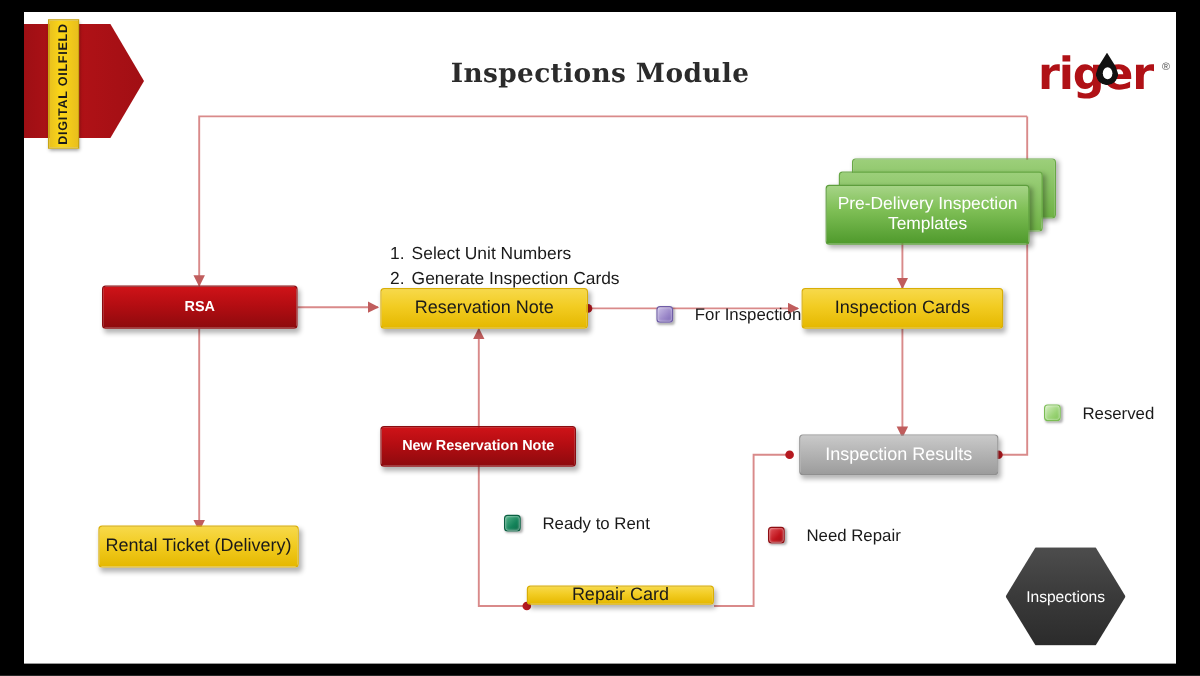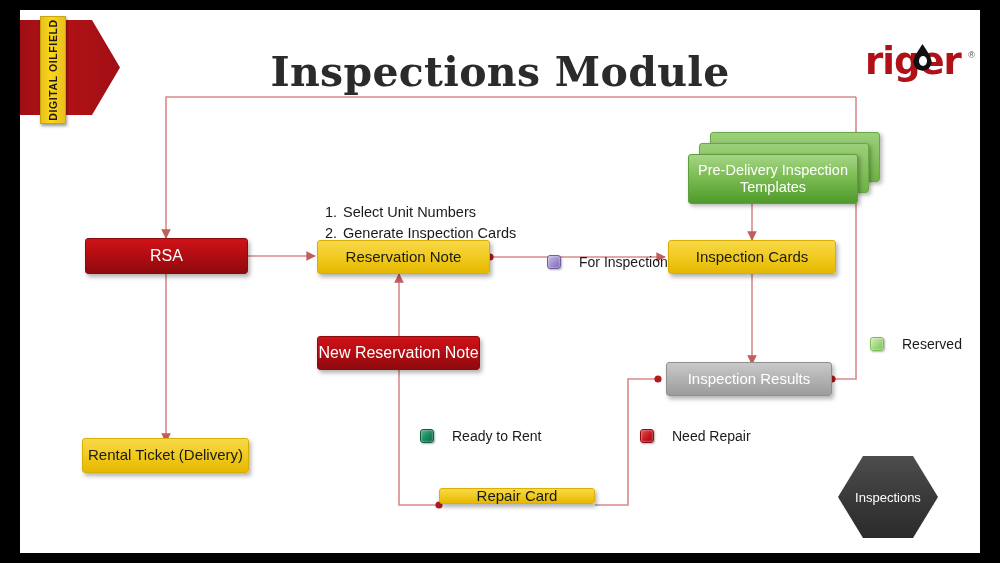--- a/index.html
+++ b/index.html
@@ -40,21 +40,21 @@
     font-size: 10.5px; font-weight: bold;
     letter-spacing: .6px; color: #1a1a1a;
     font-family: "Liberation Sans", sans-serif;
   }
 
   
   #page-title {
     position: absolute; left: 0; top: 38px; width: 960px;
     text-align: center;
     font-family: "DejaVu Serif", serif;
-    font-size: 41px; font-weight: bold; color: #2b2b2b;
+    font-size: 22px; font-weight: bold; color: #2b2b2b;
     letter-spacing: .3px;
   }
 
   
   #logo { position: absolute; left: 845px; top: 32px; width: 110px; height: 48px; }
   #logo .logo-text {
     position: absolute; left: 0; top: 0;
     font-family: "DejaVu Sans", sans-serif;
     font-size: 37px; font-weight: bold; color: #b01116;
     letter-spacing: -1px; line-height: 40px;
@@ -84,22 +84,23 @@
     position: absolute;
     display: flex; align-items: center; justify-content: center;
     text-align: center;
     border-radius: 3px;
     box-shadow: 2px 3px 4px rgba(0,0,0,.3);
     font-family: "Liberation Sans", sans-serif;
     line-height: 1.12;
   }
   .node-red {
     background: linear-gradient(to bottom, #cf1318 0%, #b40d12 45%, #8e0a0e 100%);
-    color: #ffffff; font-size: 16px;
+    color: #ffffff; font-size: 12px;
     border: 1px solid #8a0c10;
+    font-weight: bold;
   }
   .node-yellow {
     background: linear-gradient(to bottom, #f7d94a 0%, #f2cc22 45%, #e5b800 100%);
     color: #1a1a1a; font-size: 15px;
     border: 1px solid #d9ae05;
   }
   .node-gray {
     background: linear-gradient(to bottom, #c9c9c9 0%, #b3b3b3 48%, #9c9c9c 100%);
     color: #ffffff; font-size: 15px;
     border: 1px solid #8f8f8f;
@@ -148,21 +149,21 @@
     flex: 0 0 auto;
   }
   .chip-purple { background: linear-gradient(135deg,#cbc0e6 0%, #9b88c9 60%, #7d68b5 100%); border:1px solid #6f5da6; }
   .chip-green  { background: linear-gradient(135deg,#57b38a 0%, #14835a 60%, #0c6a47 100%); border:1px solid #0b6042; }
   .chip-red    { background: linear-gradient(135deg,#e2565c 0%, #c0141c 60%, #9d0f15 100%); border:1px solid #8d0d12; }
   .chip-ltgreen{ background: linear-gradient(135deg,#d6eec2 0%, #9bd477 60%, #7fc355 100%); border:1px solid #7bbd54; }
 
   #legend-for-inspection { left: 527px; top: 244px; }
   #legend-reserved       { left: 850px; top: 326px; }
   #legend-ready-to-rent  { left: 400px; top: 418px; }
-  #legend-need-repair    { left: 620px; top: 418px; }
+  #legend-need-repair    { left: 620px; top: 428px; }
 </style>
 </head>
 <body>
 
 <div id="slide-frame">
 
   <svg id="connectors" viewBox="0 0 960 543" width="960" height="543">
     <defs>
       <marker id="arrowhead" markerWidth="7" markerHeight="7" refX="5.4" refY="3" orient="auto">
         <path d="M0,0 L6,3 L0,6 z" fill="#c05d5d"></path>
@@ -220,21 +221,21 @@
   </div>
 
   <div class="node node-red" style="left:65px; top:228px; width:163px; height:36px;">
     <span>RSA</span>
   </div>
 
   <div class="node node-yellow" style="left:297px; top:230px; width:173px; height:34px;">
     <span>Reservation Note</span>
   </div>
 
-  <div class="node node-red" style="left:297px; top:326px; width:163px; height:34px;">
+  <div class="node node-red" style="left:297px; top:345px; width:163px; height:34px;">
     <span>New Reservation Note</span>
   </div>
 
   <div class="node node-yellow" style="left:62px; top:428px; width:167px; height:35px;">
     <span>Rental Ticket (Delivery)</span>
   </div>
 
   <div class="node node-yellow" style="left:419px; top:478px; width:156px; height:16px;">
     <span>Repair Card</span>
   </div>

